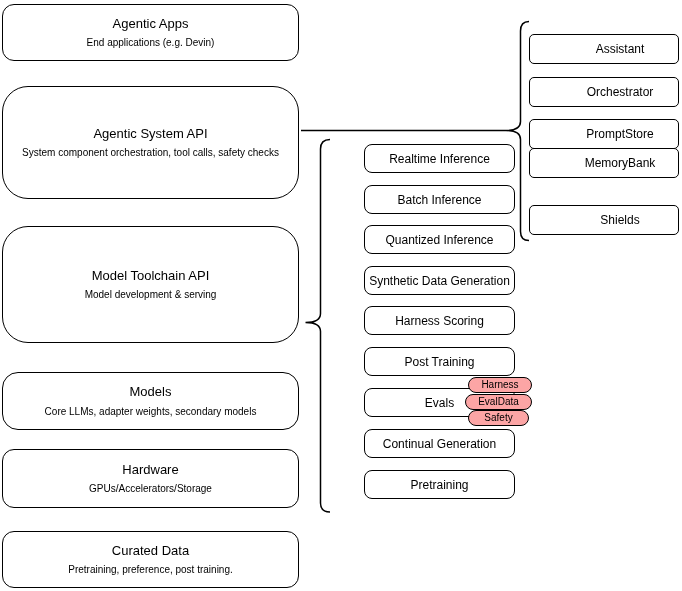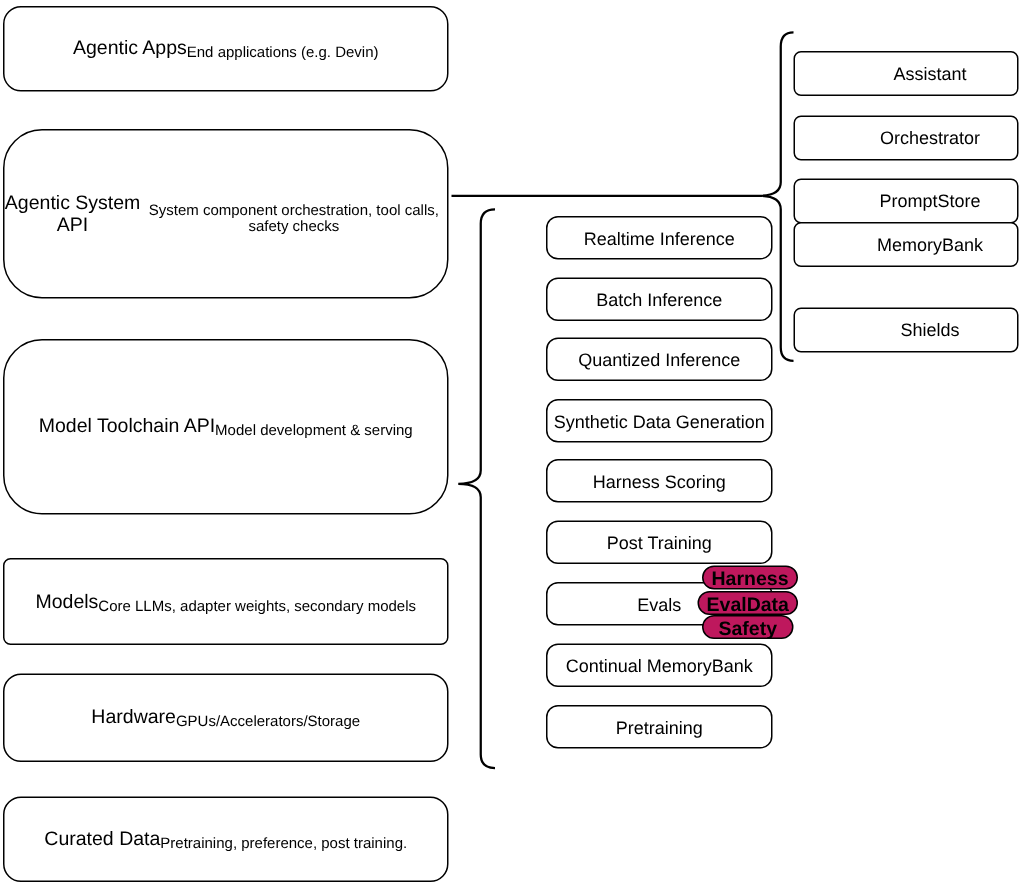--- a/index.html
+++ b/index.html
@@ -21,51 +21,50 @@
     fill: none;
     stroke: #000000;
     stroke-width: 1.5;
   }
   .box {
     position: absolute;
     box-sizing: border-box;
     border: 1.5px solid #000000;
     background: #ffffff;
     display: flex;
-    flex-direction: row;
+    flex-direction: column;
     align-items: center;
     justify-content: center;
     text-align: center;
     z-index: 2;
   }
   .stack-box { left: 2px; width: 297px; }
   .stack-box .title { font-size: 13px; line-height: 1.1; }
   .stack-box .subtitle { font-size: 10px; line-height: 1.1; margin-top: 6px; }
   .tool-box {
     left: 330px; width: 151px; height: 29px;
     border-radius: 8px; font-size: 12px; margin-left: 34px;
   }
   .comp-box {
     left: 529px; width: 150px; height: 30px;
     border-radius: 5px; font-size: 12px; padding-left: 32px;
   }
   .pill {
     position: absolute;
     box-sizing: border-box;
     border: 1.5px solid #000000;
-    background: #be185d;
+    background: #fca5a5;
     border-radius: 8px;
     height: 16px;
     display: flex;
     align-items: center;
     justify-content: center;
-    font-size: 13px;
+    font-size: 10px;
     line-height: 1;
     z-index: 3;
-    font-weight: bold;
   }
 </style>
 </head>
 <body>
 
 <div class="canvas">
 
   <svg class="overlay" width="682" height="591" viewBox="0 0 682 591">
     <path d="M 301 130.5 L 506 130.5"></path>
     <path d="M 529 21.5 Q 520.5 21.5 520.5 31 L 520.5 121.5 Q 520.5 130.5 506 130.5 Q 520.5 130.5 520.5 139.5 L 520.5 231.5 Q 520.5 240.5 529 240.5"></path>
@@ -80,21 +79,21 @@
   <div class="box stack-box" style="top:86px;height:113px;border-radius:26px">
     <div class="title">Agentic System API</div>
     <div class="subtitle">System component orchestration, tool calls, safety checks</div>
   </div>
 
   <div class="box stack-box" style="top:226px;height:117px;border-radius:26px">
     <div class="title">Model Toolchain API</div>
     <div class="subtitle">Model development &amp; serving</div>
   </div>
 
-  <div class="box stack-box" style="top:372px;height:58px;border-radius:5px">
+  <div class="box stack-box" style="top:372px;height:58px;border-radius:16px">
     <div class="title">Models</div>
     <div class="subtitle">Core LLMs, adapter weights, secondary models</div>
   </div>
 
   <div class="box stack-box" style="top:531px;height:57px;border-radius:12px">
     <div class="title">Curated Data</div>
     <div class="subtitle">Pretraining, preference, post training.</div>
   </div>
 
   <div class="box stack-box" style="top:449px;height:59px;border-radius:12px">
@@ -102,21 +101,21 @@
     <div class="subtitle">GPUs/Accelerators/Storage</div>
   </div>
 
   <div class="box tool-box" style="top:144px">Realtime Inference</div>
   <div class="box tool-box" style="top:185px">Batch Inference</div>
   <div class="box tool-box" style="top:225px">Quantized Inference</div>
   <div class="box tool-box" style="top:266px">Synthetic Data Generation</div>
   <div class="box tool-box" style="top:306px">Harness Scoring</div>
   <div class="box tool-box" style="top:347px">Post Training</div>
   <div class="box tool-box" style="top:388px">Evals</div>
-  <div class="box tool-box" style="top:429px">Continual MemoryBank</div>
+  <div class="box tool-box" style="top:429px">Continual Generation</div>
   <div class="box tool-box" style="top:470px">Pretraining</div>
 
   <div class="pill" style="left:468px;top:377px;width:64px">Harness</div>
   <div class="pill" style="left:465px;top:394px;width:67px">EvalData</div>
   <div class="pill" style="left:468px;top:410px;width:61px">Safety</div>
 
   <div class="box comp-box" style="top:34px">Assistant</div>
   <div class="box comp-box" style="top:77px">Orchestrator</div>
   <div class="box comp-box" style="top:119px">PromptStore</div>
   <div class="box comp-box" style="top:148px">MemoryBank</div>

